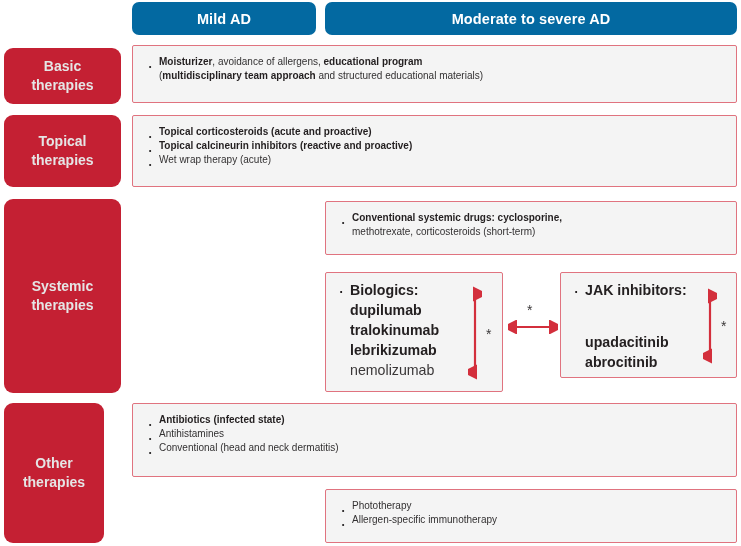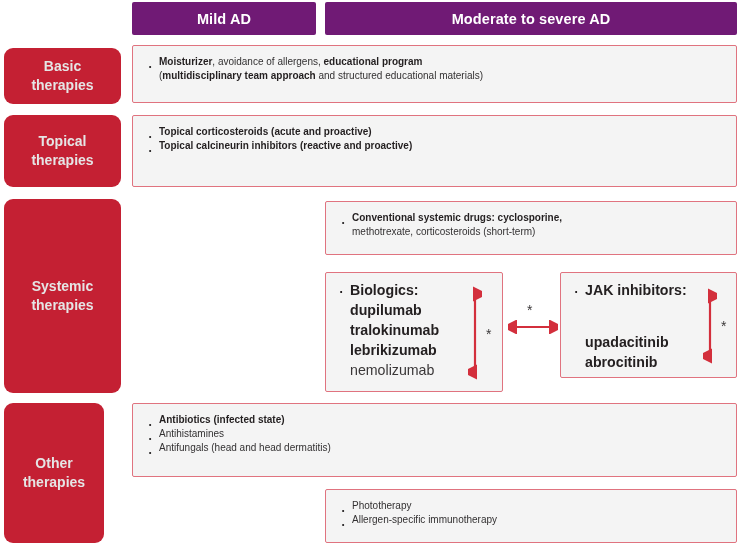--- a/index.html
+++ b/index.html
@@ -14,22 +14,22 @@
     font-family: "Liberation Sans", sans-serif;
     color: #231f20;
     overflow: hidden;
   }
 
   
   .abs { position: absolute; box-sizing: border-box; }
 
   
   .col-header {
-    background: #701a75;
-    border-radius: 2px;
+    background: #0369a1;
+    border-radius: 7px;
     color: #ffffff;
     font-size: 14.5px;
     font-weight: bold;
     display: flex;
     align-items: center;
     justify-content: center;
     letter-spacing: .1px;
   }
 
   
@@ -132,20 +132,23 @@
 </div>
 
 <div class="abs panel" style="left:132px; top:115px; width:605px; height:72px;">
   <ul>
     <li>
       <b class="b">Topical corticosteroids (acute and proactive)</b>
     </li>
     <li>
       <b class="b">Topical calcineurin inhibitors (reactive and proactive)</b>
     </li>
+    <li>
+      <span>Wet wrap therapy (acute)</span>
+    </li>
   </ul>
 </div>
 
 <div class="abs panel" style="left:325px; top:201px; width:412px; height:54px;">
   <ul>
     <li>
       <b class="b">Conventional systemic drugs: cyclosporine,</b>
     </li>
     <li class="nobullet">
       <span>methotrexate, corticosteroids (short-term)</span>
@@ -230,21 +233,21 @@
 
 <div class="abs panel" style="left:132px; top:403px; width:605px; height:74px;">
   <ul>
     <li>
       <b class="b">Antibiotics (infected state)</b>
     </li>
     <li>
       <span>Antihistamines</span>
     </li>
     <li>
-      <span>Antifungals (head and head dermatitis)</span>
+      <span>Conventional (head and neck dermatitis)</span>
     </li>
   </ul>
 </div>
 
 <div class="abs panel" style="left:325px; top:489px; width:412px; height:54px;">
   <ul>
     <li>
       <span>Phototherapy</span>
     </li>
     <li>

